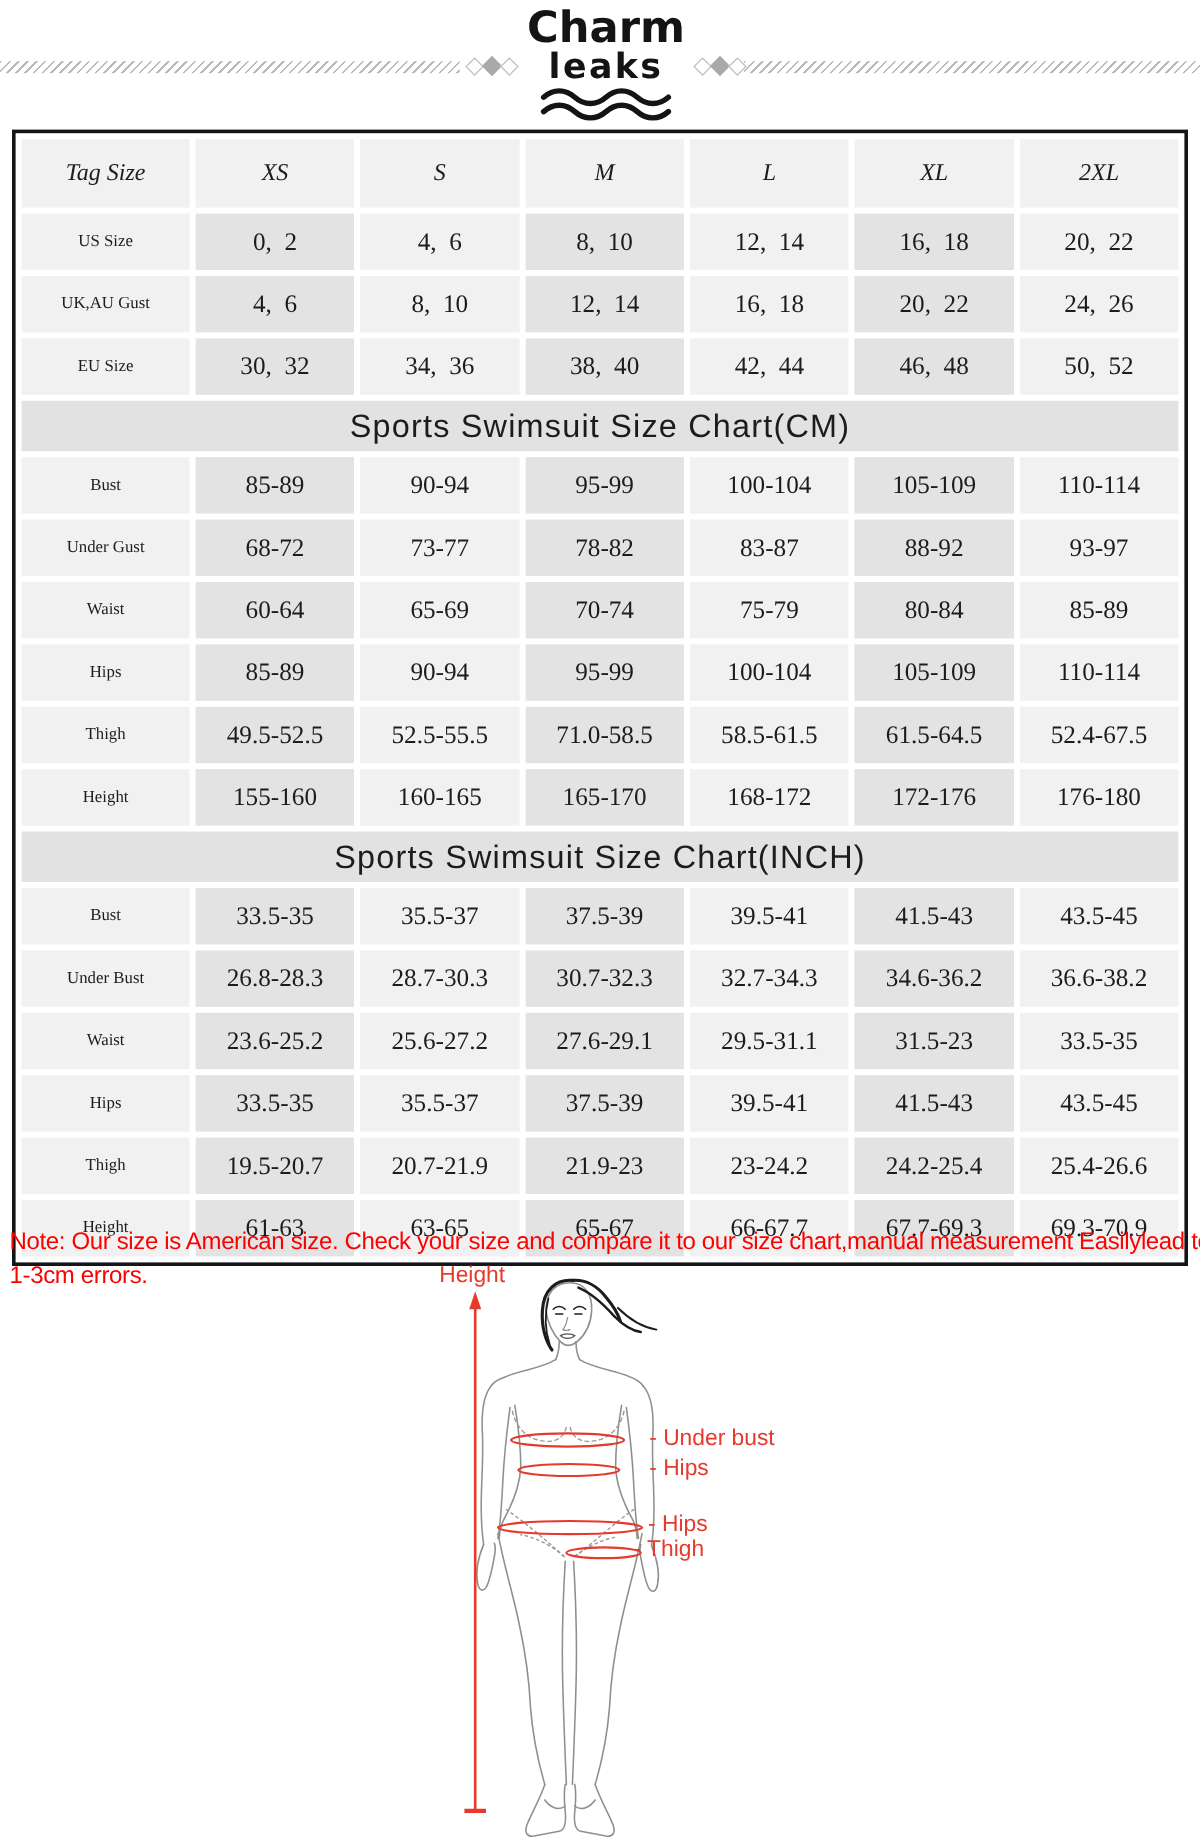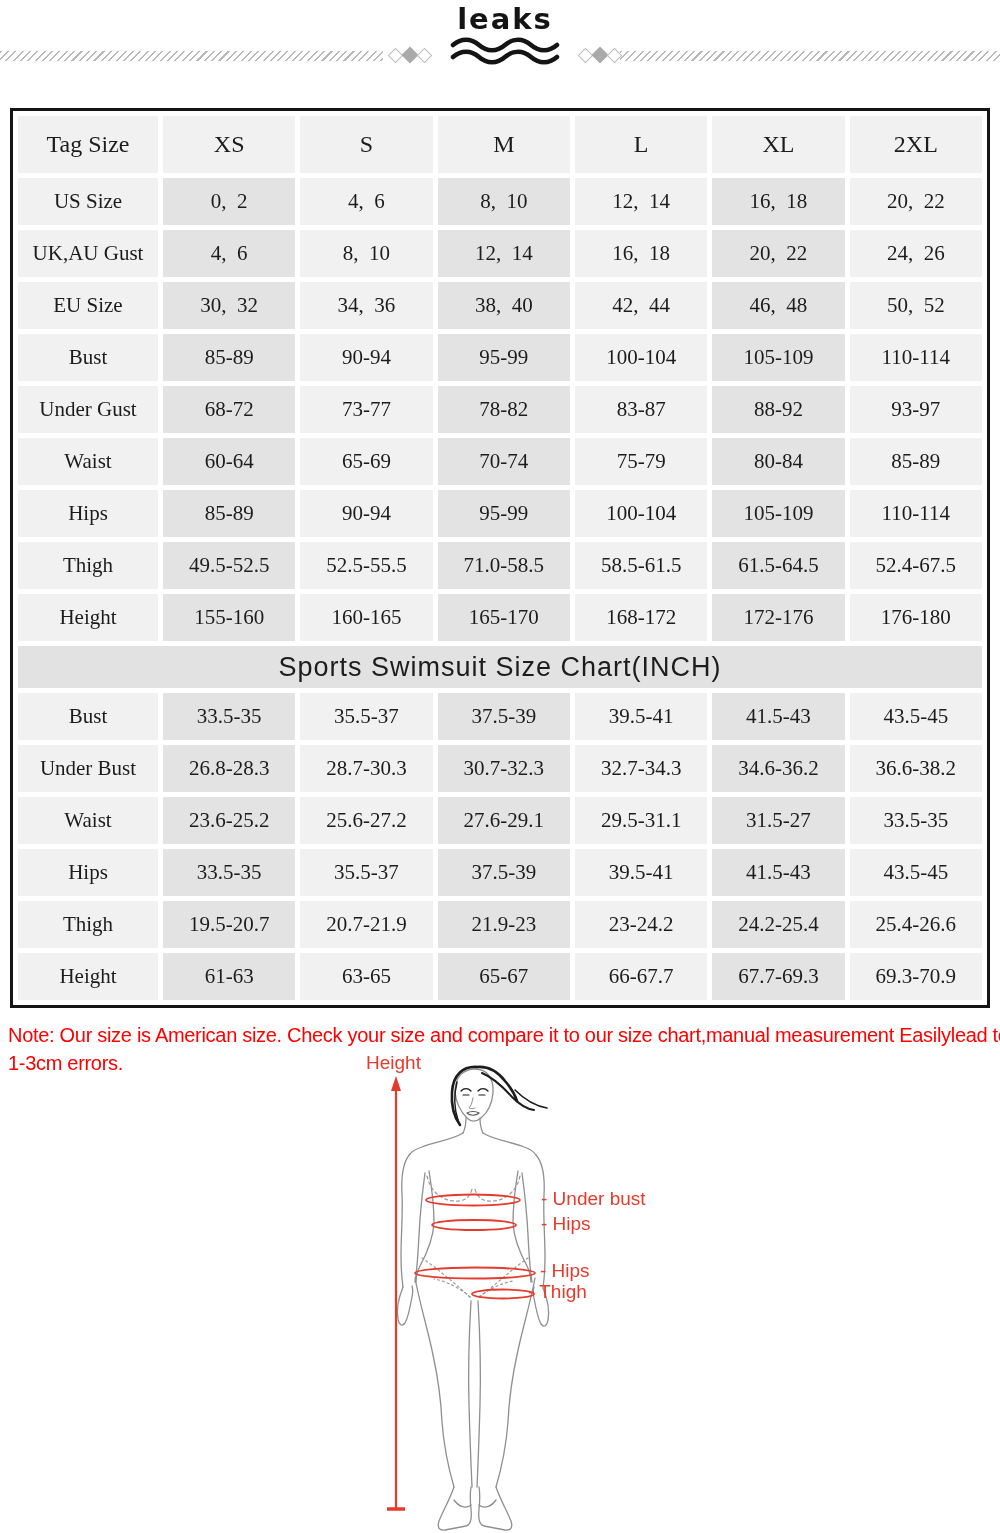--- a/index.html
+++ b/index.html
@@ -29,22 +29,22 @@
     font-family:"DejaVu Sans",sans-serif;font-weight:800;}
   .logo-line1{font-size:36px;line-height:36px;}
   .logo-line2{font-size:29px;line-height:27px;letter-spacing:2px;}
   .waves{margin-top:3px;}
 
   
   table.size{position:absolute;left:10px;top:108px;width:980px;table-layout:fixed;
     border-collapse:separate;border-spacing:5px;background:#fff;border:3px solid #151515;}
   table.size th,table.size td{font-weight:normal;text-align:center;vertical-align:middle;
     color:var(--ink);white-space:pre-wrap;overflow:hidden;}
-  .hd{height:55px;background:var(--light);font-size:24px;}
-  .lbl{height:45px;background:var(--light);font-size:21px;}
+  .hd{height:55px;background:var(--light);font-size:20px;font-style:italic;}
+  .lbl{height:45px;background:var(--light);font-size:14px;}
   .v{background:var(--light);font-size:21px;}
   .v.shade{background:var(--shade);}
   .section{height:40px;background:var(--section);font-family:"Liberation Sans",sans-serif;
     font-size:27px;letter-spacing:1px;color:#2d2d2d;}
 
   
   .note{position:absolute;left:8px;top:1021px;width:992px;color:var(--note-red);
     font-family:"Liberation Sans",sans-serif;font-size:20px;line-height:28px;letter-spacing:-0.3px;}
   .note div{white-space:nowrap;}
   .note-line2{}
@@ -66,20 +66,21 @@
 <div class="page">
 
   <header>
     <div class="hatch hatch-left"></div>
     <div class="diamonds diamonds-left">
       <i class="d o"></i>
         <i class="d f"></i>
         <i class="d o"></i>
     </div>
     <div class="logo">
+      <div class="logo-line1">Charm</div>
       <div class="logo-line2">leaks</div>
       <svg class="waves" width="112" height="30" viewBox="0 0 112 30">
         <g fill="none" stroke="#141414" stroke-width="4.5" stroke-linecap="round">
           <path d="M 4,9 C 12,2 22,2 30,9 C 38,16 48,16 56,9 C 64,2 74,2 82,9 C 90,16 100,16 108,9"></path>
           <path d="M 4,21 C 12,14 22,14 30,21 C 38,28 48,28 56,21 C 64,14 74,14 82,21 C 90,28 100,28 108,21"></path>
         </g>
       </svg>
     </div>
     <div class="diamonds diamonds-right">
       <i class="d o"></i>
@@ -130,20 +131,23 @@
         <tr>
           <th class="lbl">EU Size</th>
           <td class="v shade">30,  32</td>
           <td class="v">34,  36</td>
           <td class="v shade">38,  40</td>
           <td class="v">42,  44</td>
           <td class="v shade">46,  48</td>
           <td class="v">50,  52</td>
         </tr>
         <tr>
+          <td class="section" colspan="7">Sports Swimsuit Size Chart(CM)</td>
+        </tr>
+        <tr>
           <th class="lbl">Bust</th>
           <td class="v shade">85-89</td>
           <td class="v">90-94</td>
           <td class="v shade">95-99</td>
           <td class="v">100-104</td>
           <td class="v shade">105-109</td>
           <td class="v">110-114</td>
         </tr>
         <tr>
           <th class="lbl">Under Gust</th>
@@ -210,21 +214,21 @@
           <td class="v">32.7-34.3</td>
           <td class="v shade">34.6-36.2</td>
           <td class="v">36.6-38.2</td>
         </tr>
         <tr>
           <th class="lbl">Waist</th>
           <td class="v shade">23.6-25.2</td>
           <td class="v">25.6-27.2</td>
           <td class="v shade">27.6-29.1</td>
           <td class="v">29.5-31.1</td>
-          <td class="v shade">31.5-27</td>
+          <td class="v shade">31.5-23</td>
           <td class="v">33.5-35</td>
         </tr>
         <tr>
           <th class="lbl">Hips</th>
           <td class="v shade">33.5-35</td>
           <td class="v">35.5-37</td>
           <td class="v shade">37.5-39</td>
           <td class="v">39.5-41</td>
           <td class="v shade">41.5-43</td>
           <td class="v">43.5-45</td>

